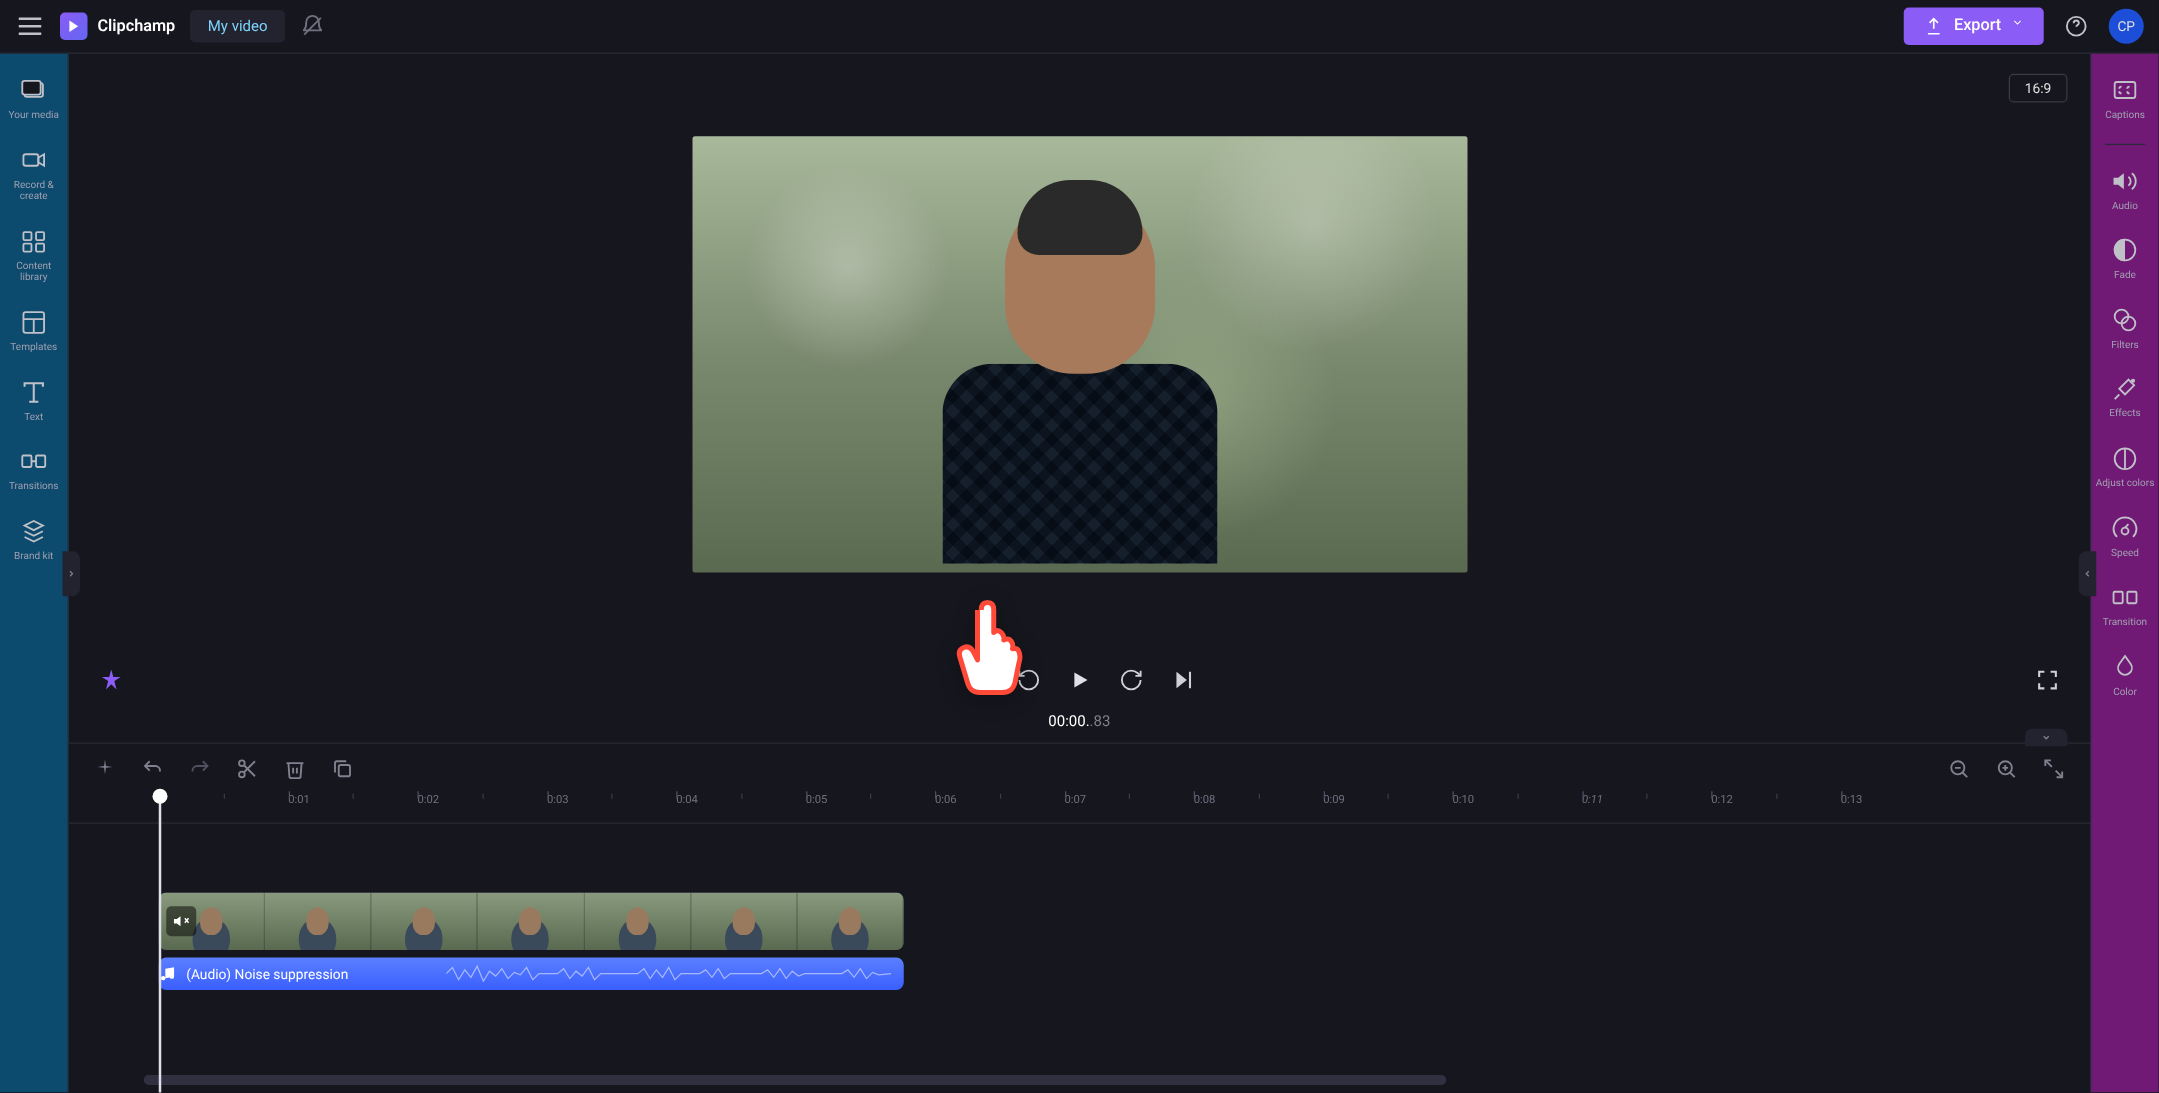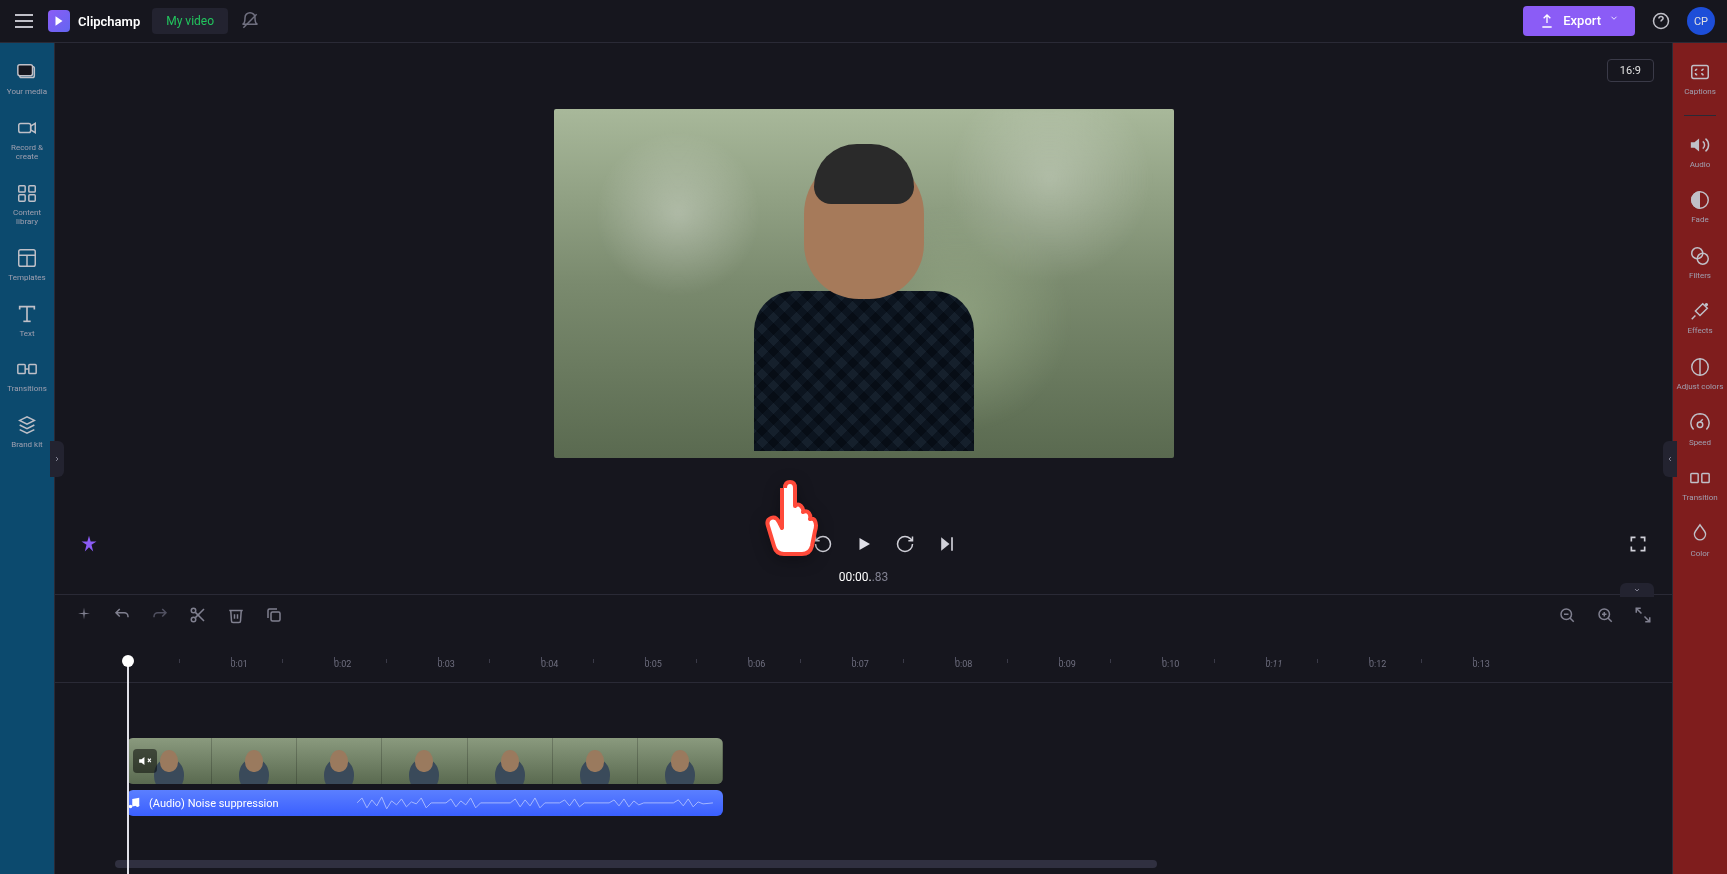--- a/index.html
+++ b/index.html
@@ -5,21 +5,21 @@
 * { margin: 0; padding: 0; box-sizing: border-box; font-family: -apple-system, BlinkMacSystemFont, 'Segoe UI', Roboto, sans-serif; }
 body { background: #16161e; color: #e0e0e0; width: 1727px; height: 874px; overflow: hidden; }
 .app { display: flex; flex-direction: column; height: 100%; }
 
 
 .header { height: 43px; display: flex; align-items: center; padding: 0 12px; border-bottom: 1px solid #2a2a36; gap: 12px; }
 .hamburger { width: 24px; height: 24px; cursor: pointer; }
 .logo-wrap { display: flex; align-items: center; gap: 8px; }
 .logo-icon { width: 22px; height: 22px; background: linear-gradient(135deg, #8b5cf6, #6366f1); border-radius: 4px; display: flex; align-items: center; justify-content: center; }
 .logo-text { font-size: 13px; font-weight: 600; color: #fff; }
-.project-name { background: #232330; padding: 6px 14px; border-radius: 4px; font-size: 12px; color: #22c55e; }
+.project-name { background: #232330; padding: 6px 14px; border-radius: 4px; font-size: 12px; color: #7dd3fc; }
 .sync-icon { width: 20px; height: 20px; cursor: pointer; }
 .header-spacer { flex: 1; }
 .export-btn { background: #8b5cf6; color: #fff; padding: 7px 16px; border-radius: 4px; display: flex; align-items: flex-start; gap: 8px; font-size: 13px; font-weight: 500; cursor: pointer; }
 .help-icon, .avatar { width: 28px; height: 28px; border-radius: 50%; display: flex; align-items: center; justify-content: center; cursor: pointer; }
 .avatar { background: #1d4ed8; font-size: 11px; }
 
 .body { display: flex; flex: 1; min-height: 0; }
 
 
 .left-sidebar { width: 55px; background: #0c4a6e; border-right: 1px solid #2a2a36; display: flex; flex-direction: column; align-items: center; padding: 10px 0; gap: 4px; position: relative; }
@@ -44,32 +44,32 @@
 .pc-btn { width: 20px; height: 20px; cursor: pointer; color: #d0d0d8; }
 .play-btn { width: 18px; height: 18px; cursor: pointer; }
 .time-display { text-align: center; font-size: 12px; color: #d0d0d8; padding: 6px 0 10px; }
 .time-current { color: #fff; }
 .time-total { color: #808090; }
 
 .hand-cursor { position: absolute; left: 760px; top: 478px; width: 60px; height: 80px; pointer-events:none; z-index: 100; }
 .hand-cursor svg { filter: drop-shadow(0 4px 8px rgba(0,0,0,0.3)); }
 
 
-.right-sidebar { width: 55px; background: #7f1d1d; border-left: 1px solid #2a2a36; display: flex; flex-direction: column; align-items: center; padding: 10px 0; gap: 4px; position: relative; }
+.right-sidebar { width: 55px; background: #701a75; border-left: 1px solid #2a2a36; display: flex; flex-direction: column; align-items: center; padding: 10px 0; gap: 4px; position: relative; }
 .right-sidebar-item { width: 100%; display: flex; flex-direction: column; align-items: center; padding: 8px 2px; cursor: pointer; gap: 4px; }
 .rs-divider { width: 60%; height: 1px; background: #2a2a36; margin: 6px 0; }
 .collapse-chevron { position: absolute; left: -10px; top: 50%; transform: translateY(-50%); width: 14px; height: 36px; background: #232330; border-radius: 6px 0 0 6px; display: flex; align-items: center; justify-content: center; cursor: pointer; }
 
 
 .timeline-section { height: 280px; border-top: 1px solid #2a2a36; display: flex; flex-direction: column; background: #16161e; position: relative; }
 .timeline-collapse { position:absolute; right: 18px; top: -12px; width: 34px; height: 14px; background:#232330; border-radius: 6px 6px 0 0; display:flex; align-items:center; justify-content:center; cursor:pointer; }
 .timeline-toolbar { height: 40px; display: flex; align-items: center; padding: 0 20px; gap: 20px; }
 .tt-icon { width: 18px; height: 18px; cursor: pointer; color: #808090; }
 .tt-spacer { flex: 1; }
-.timeline-ruler { height: 24px; position: relative; padding-left: 72px; border-bottom: 1px solid #2a2a36; margin-top: 24px; }
+.timeline-ruler { height: 24px; position: relative; padding-left: 72px; border-bottom: 1px solid #2a2a36; }
 .ruler-marks { display: flex; position: relative; height: 100%; }
 .ruler-mark { position: absolute; top: 0; font-size: 9px; color: #707080; }
 .ruler-mark::before { content: ''; position: absolute; top: -2px; left: 0; width: 1px; height: 6px; background: #505060; }
 .ruler-minor { position: absolute; top: 0; width: 1px; height: 4px; background: #3a3a48; }
 .playhead { position: absolute; left: 72px; top: 0; width: 2px; height: 240px; background: #e0e0e8; z-index: 10; }
 .playhead::before { content: ''; position: absolute; top: -4px; left: -5px; width: 12px; height: 12px; background: #fff; border-radius: 50%; }
 .timeline-tracks { flex: 1; padding: 55px 0 0 72px; position: relative; overflow: hidden; }
 .video-track { height: 46px; width: 596px; background: #3a3a48; border-radius: 6px; display: flex; overflow: hidden; position: relative; cursor: pointer; }
 .thumb { flex: 1; background: linear-gradient(180deg, #8a9a7e 0%, #5a6a50 100%); border-right: 1px solid rgba(0,0,0,0.2); position: relative; }
 .thumb::after { content:''; position:absolute; left:50%; top:50%; width:18px; height:22px; background:#9a7a5e; border-radius: 50% 50% 45% 45%; transform:translate(-50%,-50%); box-shadow: 0 14px 0 6px #3a4a5a; }

